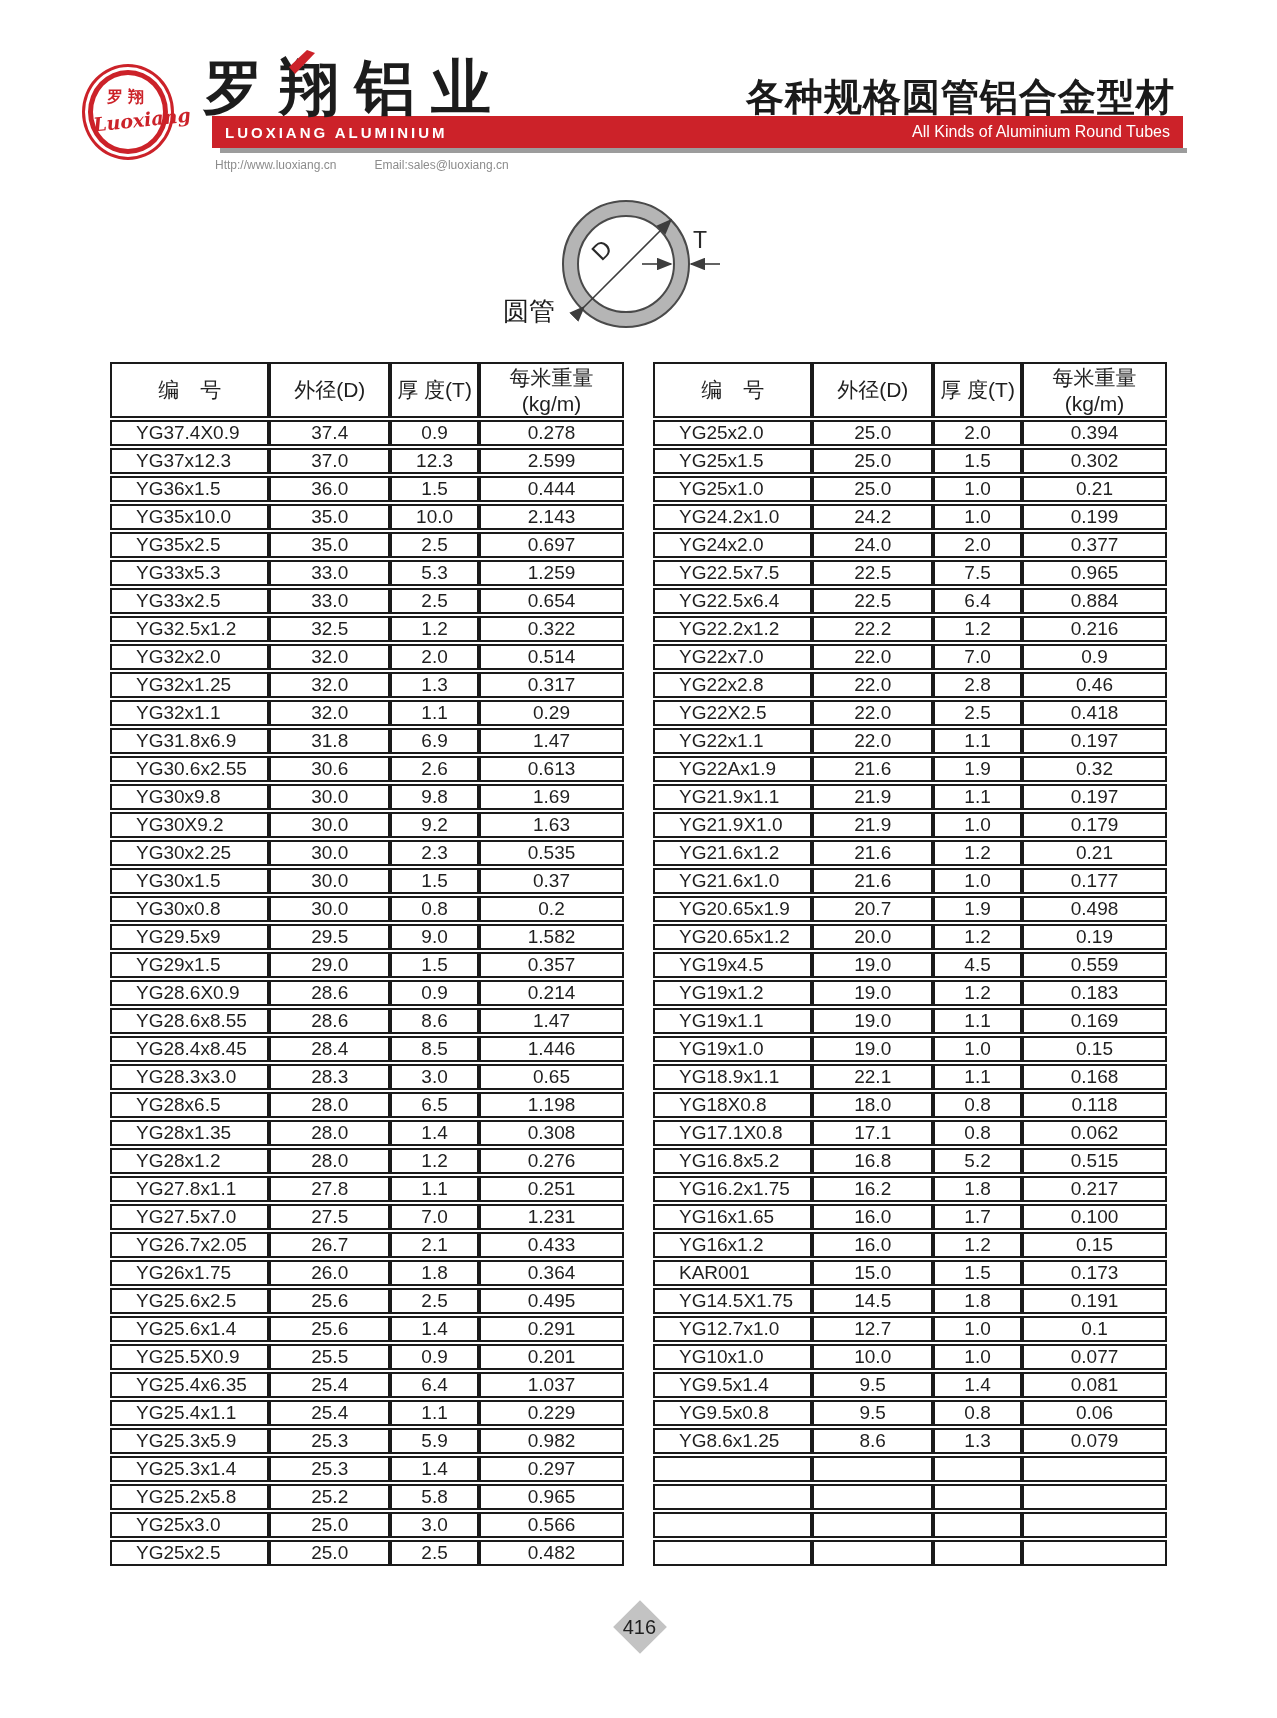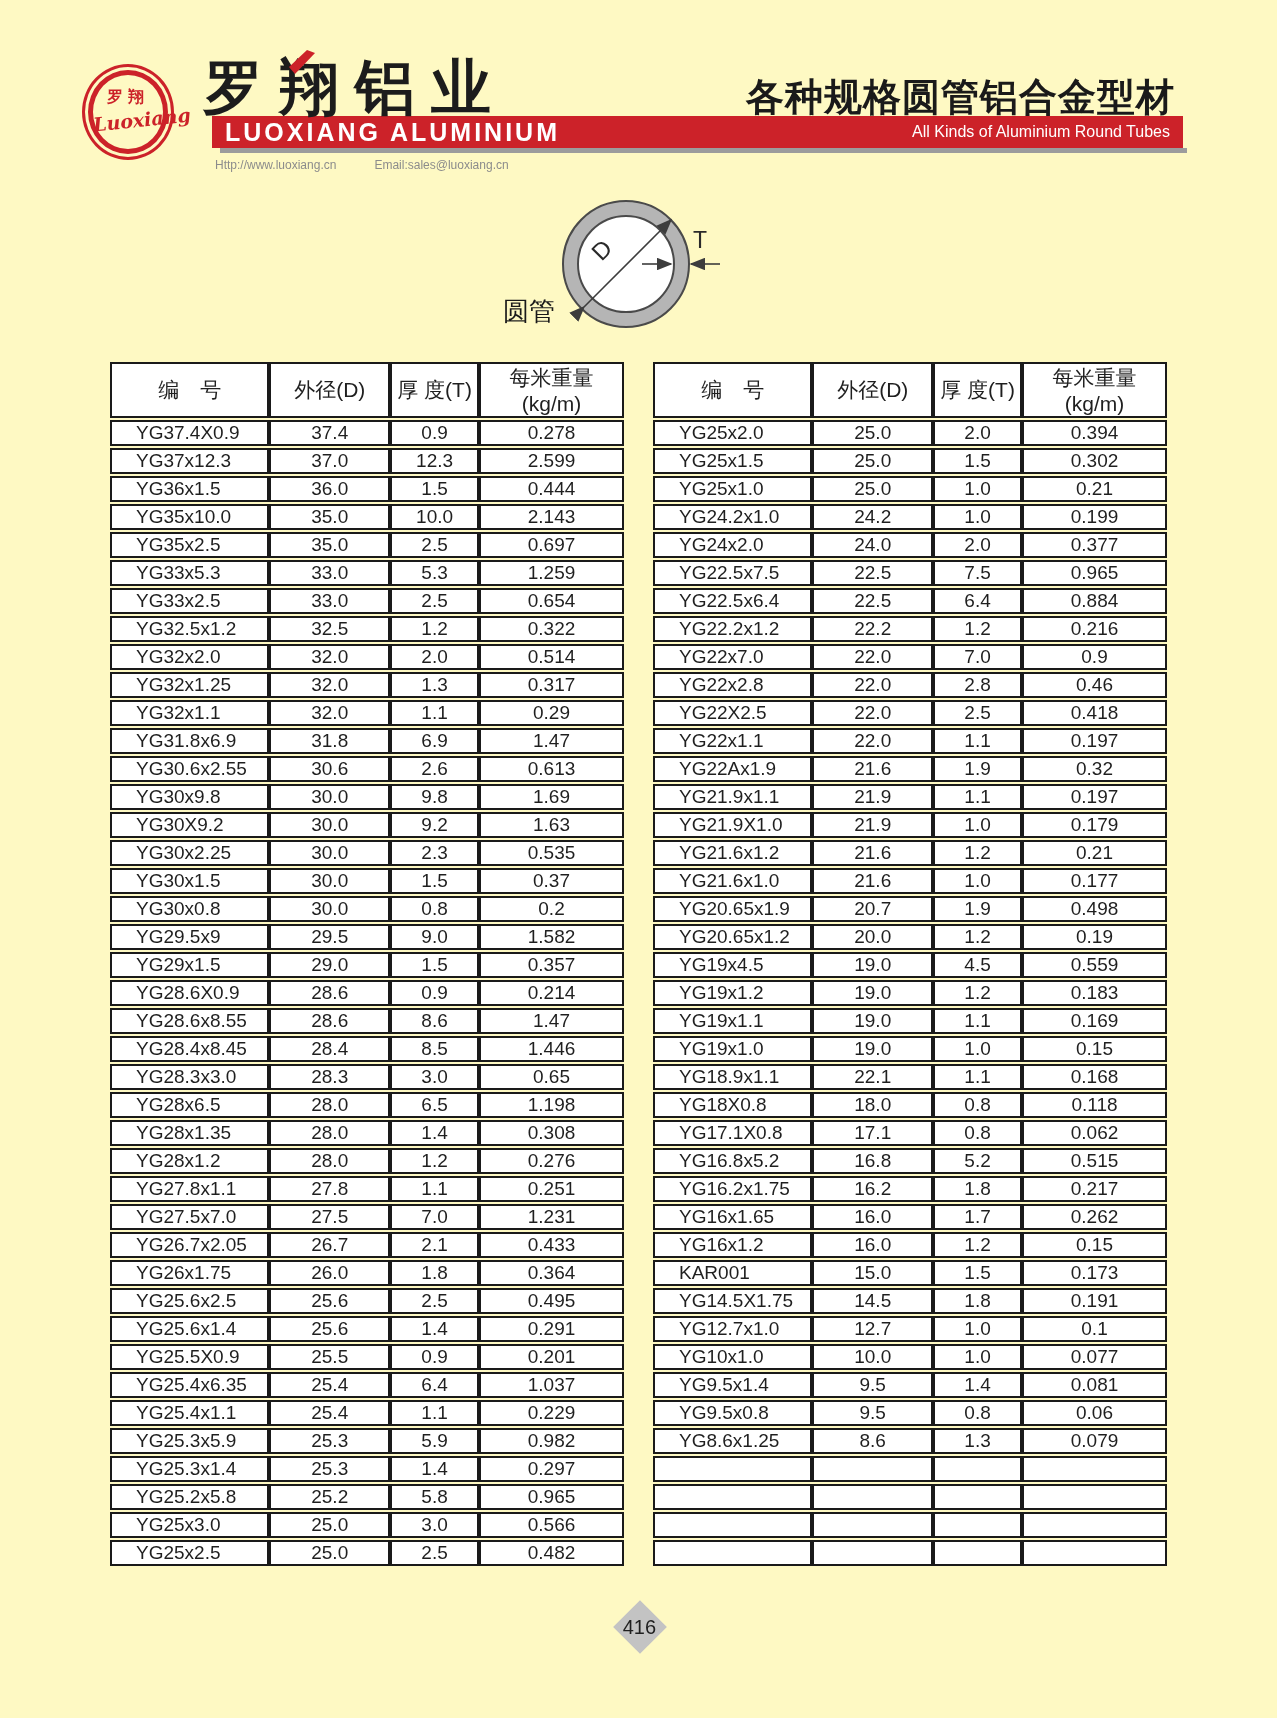--- a/index.html
+++ b/index.html
@@ -1,37 +1,37 @@
 <!DOCTYPE html>
 <html><head>
 <meta charset="utf-8">
 <style>
   html,body{margin:0;padding:0;background:#e8e8e8;}
   .page{
     position:relative;width:1277px;height:1718px;margin:0 auto;
-    background:#fef9c3;overflow:hidden;
+    background:#ffffff;overflow:hidden;
     font-family:"Liberation Sans", sans-serif;color:#1f1f1f;
   }
   
   .logo{position:absolute;left:82px;top:64px;width:92px;height:96px;
     border:3px solid #cc2229;border-radius:50%;box-sizing:border-box;}
   .logo-inner{position:absolute;left:3px;top:3px;right:3px;bottom:3px;
     border:5px solid #cc2229;border-radius:50%;box-sizing:border-box;text-align:center;}
   .logo-cn{margin-top:12px;font-size:16px;font-weight:bold;color:#cc2229;letter-spacing:5px;}
   .logo-script{font-family:"DejaVu Serif", serif;font-style:italic;font-weight:bold;
     font-size:19px;color:#cc2229;transform:rotate(-6deg);margin-top:2px;}
   .title-cn{position:absolute;left:203px;top:48px;font-size:60px;font-weight:bold;
     letter-spacing:16px;color:#1c1c1c;white-space:nowrap;z-index:2;}
   .title-accent{position:absolute;left:289px;top:50px;width:26px;height:24px;z-index:3;}
   .tagline-cn{position:absolute;top:72px;right:102px;font-size:38px;font-weight:600;
     letter-spacing:1px;color:#1a1a1a;white-space:nowrap;}
   .red-bar{position:absolute;left:212px;top:116px;width:971px;height:32px;
     background:#cc2229;display:flex;align-items:center;justify-content:space-between;
     box-sizing:border-box;padding:0 13px;z-index:1;}
-  .red-bar .brand-en{color:#ffffff;font-weight:bold;font-size:25px;letter-spacing:3px;}
+  .red-bar .brand-en{color:#ffffff;font-weight:bold;font-size:15px;letter-spacing:3px;}
   .red-bar .tagline-en{color:#ffffff;font-size:16px;}
   .bar-shadow{position:absolute;left:220px;top:148px;width:967px;height:5px;background:#9c9c9c;}
   .contact{position:absolute;left:215px;top:158px;font-size:12px;color:#8c8c8c;}
   .contact span{margin-right:38px;}
   
   .diagram{position:absolute;left:490px;top:190px;width:250px;height:152px;}
   .tube-label{position:absolute;left:503px;top:294px;font-size:26px;color:#1a1a1a;}
   
   .spec-table{position:absolute;top:360px;width:514px;border-collapse:separate;border-spacing:0 2px;}
   .spec-table.left{left:110px;}
@@ -538,21 +538,21 @@
         <tr>
           <td>YG16.2x1.75</td>
           <td>16.2</td>
           <td>1.8</td>
           <td>0.217</td>
         </tr>
         <tr>
           <td>YG16x1.65</td>
           <td>16.0</td>
           <td>1.7</td>
-          <td>0.262</td>
+          <td>0.100</td>
         </tr>
         <tr>
           <td>YG16x1.2</td>
           <td>16.0</td>
           <td>1.2</td>
           <td>0.15</td>
         </tr>
         <tr>
           <td>KAR001</td>
           <td>15.0</td>

